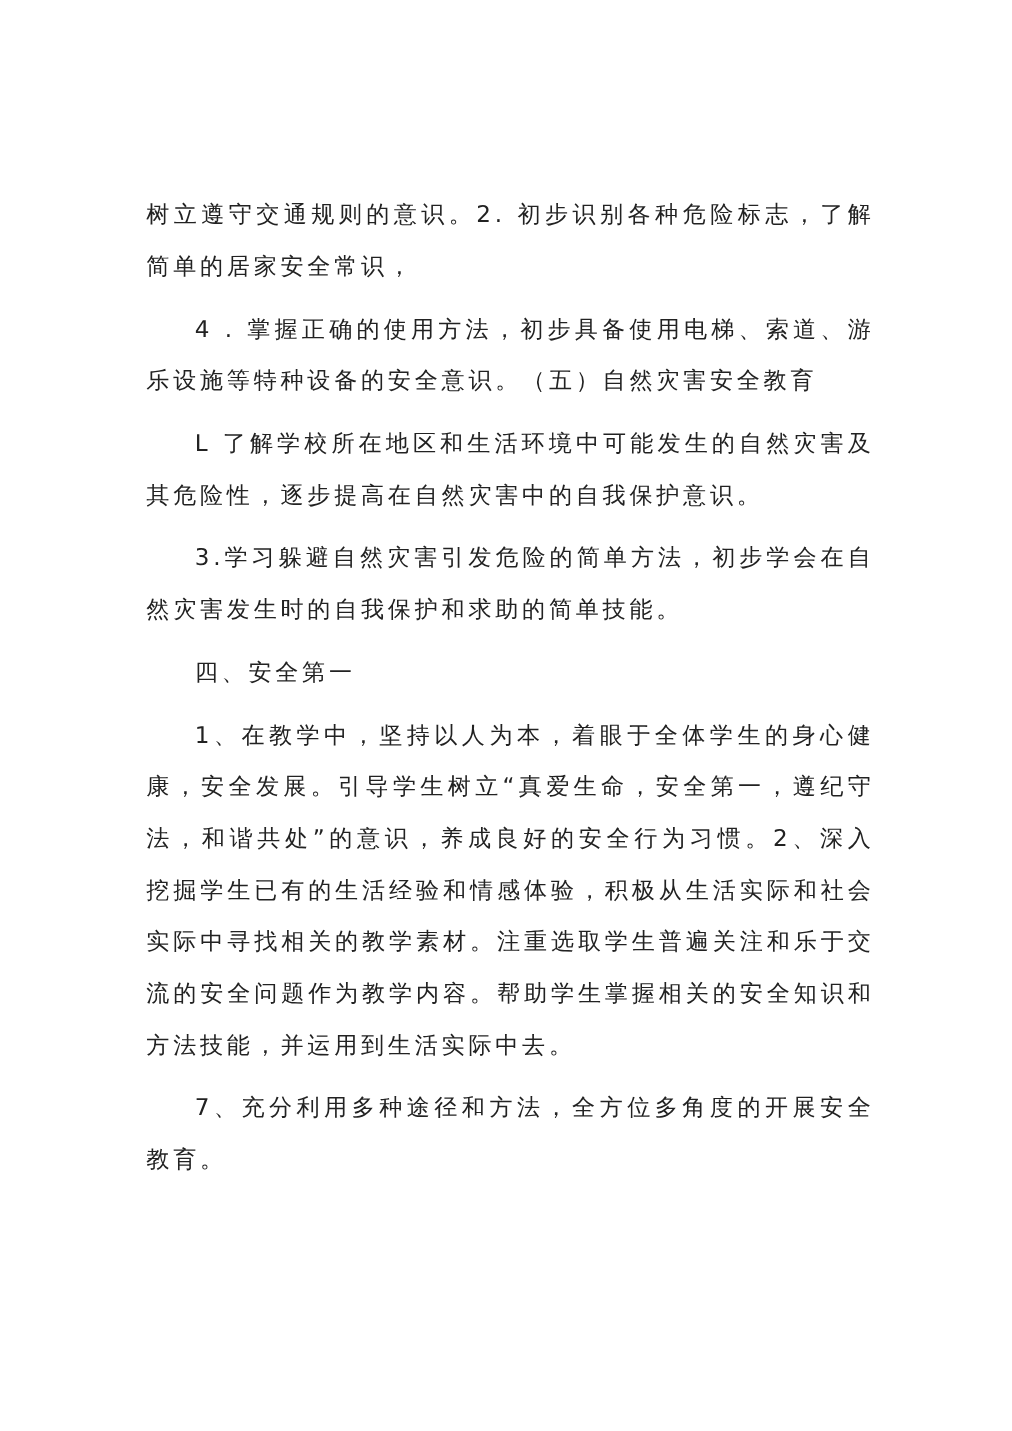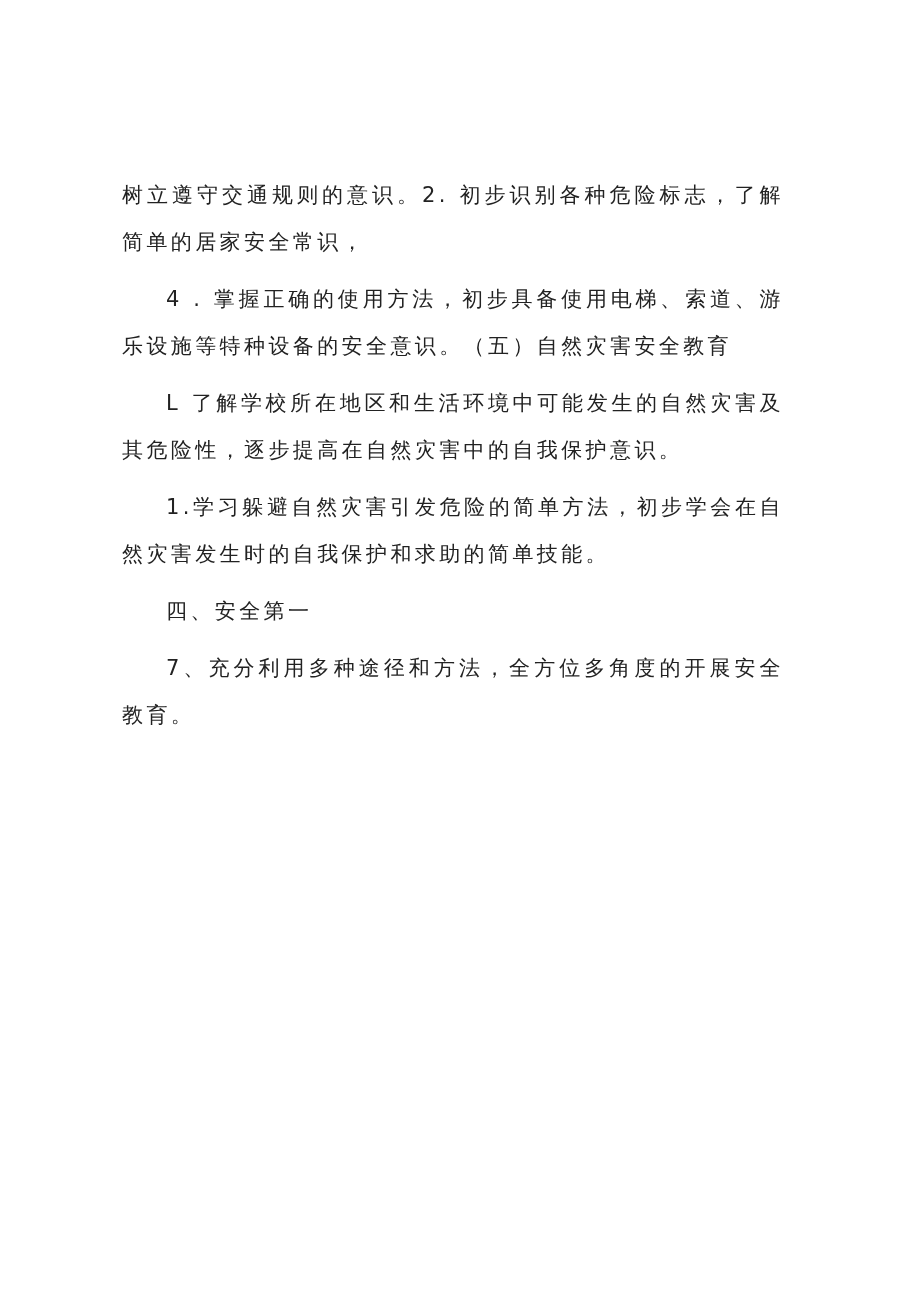--- a/index.html
+++ b/index.html
@@ -10,21 +10,21 @@
     body {
       width: 920px;
       height: 1301px;
       position: relative;
       overflow: hidden;
       font-family: "DejaVu Sans", "Liberation Sans", sans-serif;
       color: #222222;
     }
     .page {
       position: absolute;
-      left: 122px;
+      left: 133px;
       top: 172px;
       width: 662px;
     }
     .para {
       font-size: 21px;
       line-height: 47px;
       letter-spacing: 3.4px;
       margin: 0 0 10px 0;
       text-align: justify;
       text-align-last: left;
@@ -37,16 +37,17 @@
       text-indent: 44px;
     }
   </style>
 </head>
 <body>
 
 <div class="page">
   <p class="para">树立遵守交通规则的意识。2. 初步识别各种危险标志，了解简单的居家安全常识，</p>
   <p class="para indent">4 . 掌握正确的使用方法，初步具备使用电梯、索道、游乐设施等特种设备的安全意识。（五）自然灾害安全教育</p>
   <p class="para indent">L 了解学校所在地区和生活环境中可能发生的自然灾害及其危险性，逐步提高在自然灾害中的自我保护意识。</p>
-  <p class="para indent">1.学习躲避自然灾害引发危险的简单方法，初步学会在自然灾害发生时的自我保护和求助的简单技能。</p>
+  <p class="para indent">3.学习躲避自然灾害引发危险的简单方法，初步学会在自然灾害发生时的自我保护和求助的简单技能。</p>
   <p class="para heading">四、安全第一</p>
+  <p class="para indent">1、在教学中，坚持以人为本，着眼于全体学生的身心健康，安全发展。引导学生树立“真爱生命，安全第一，遵纪守法，和谐共处”的意识，养成良好的安全行为习惯。2、深入挖掘学生已有的生活经验和情感体验，积极从生活实际和社会实际中寻找相关的教学素材。注重选取学生普遍关注和乐于交流的安全问题作为教学内容。帮助学生掌握相关的安全知识和方法技能，并运用到生活实际中去。</p>
   <p class="para indent">7、充分利用多种途径和方法，全方位多角度的开展安全教育。</p>
 </div>
 
 </body></html>

